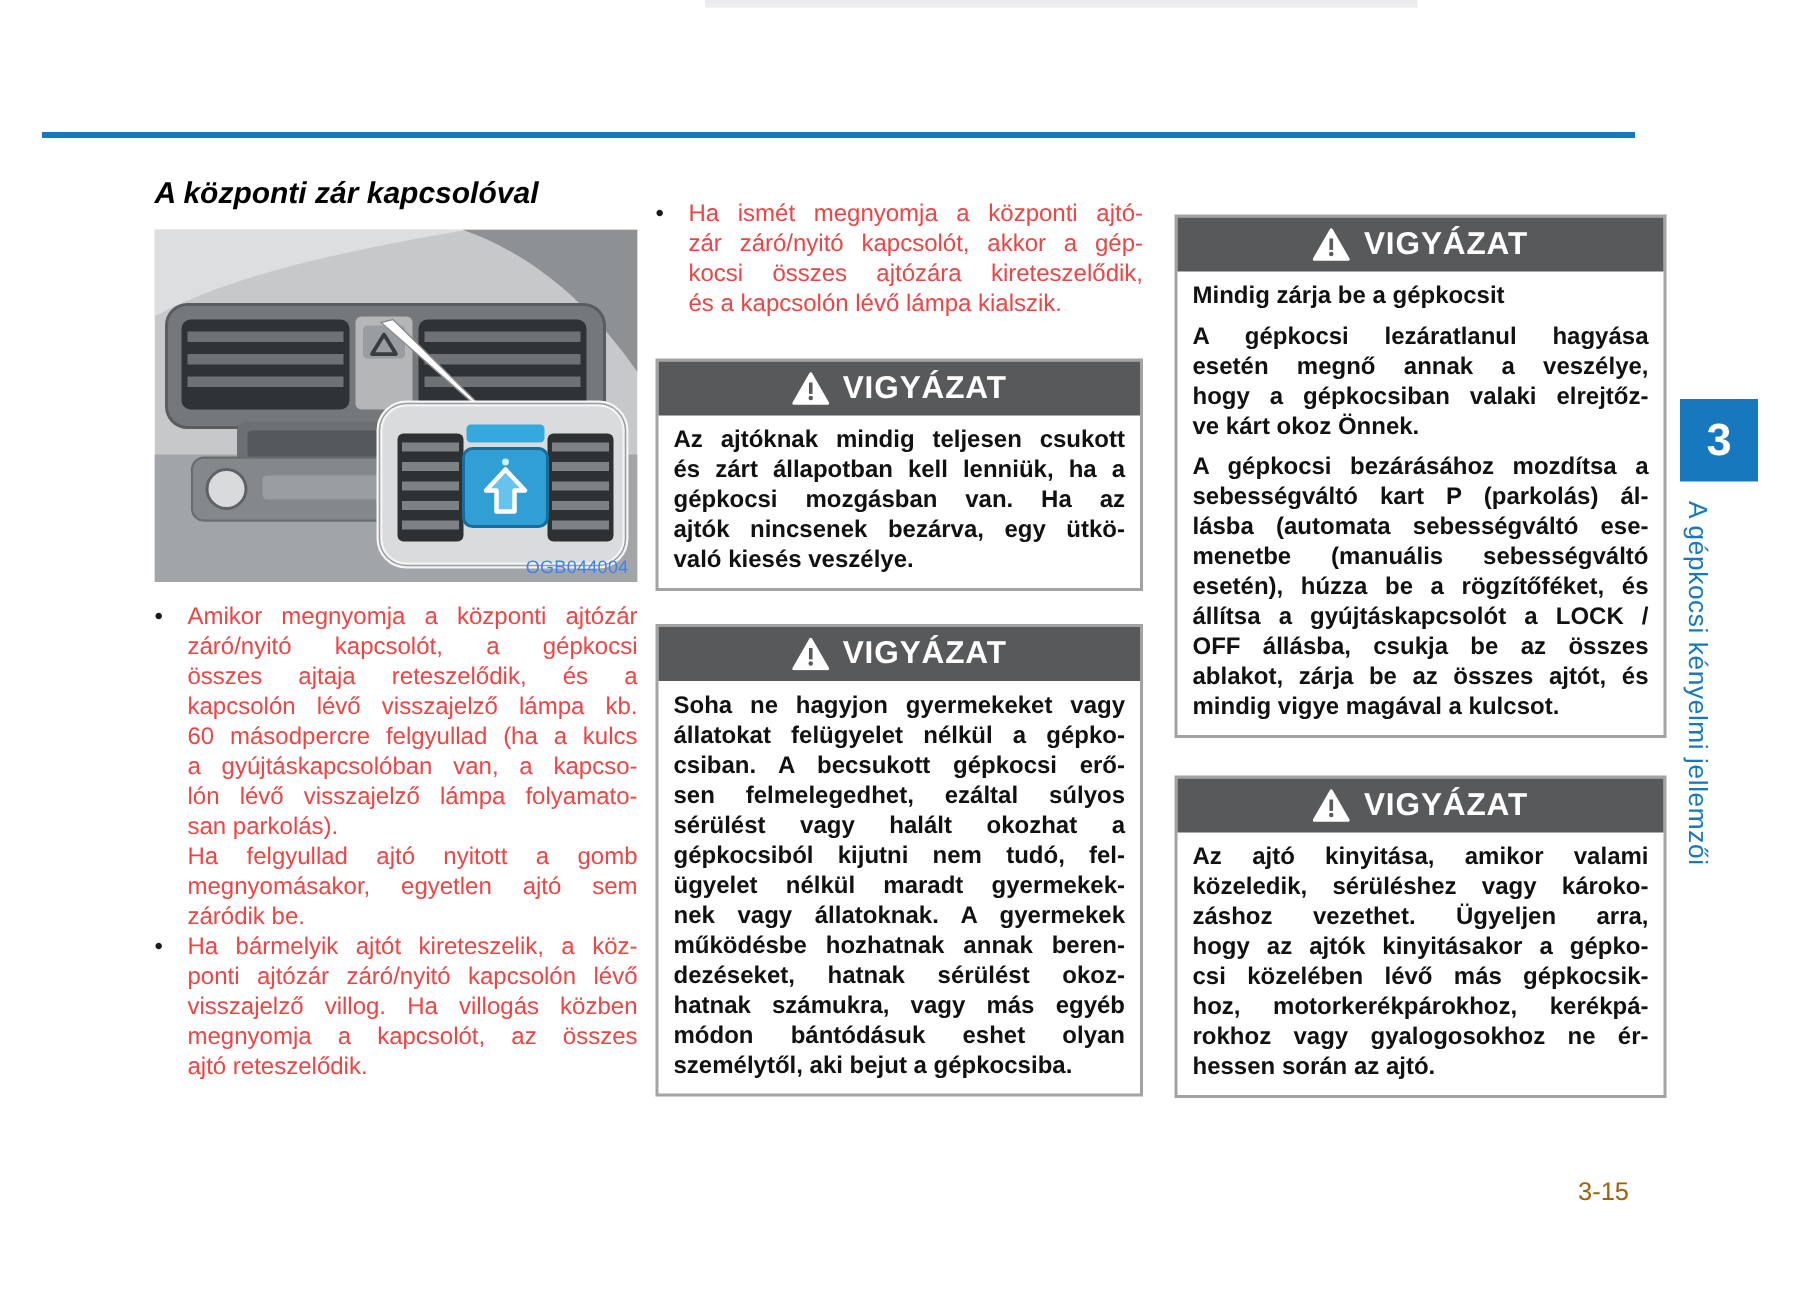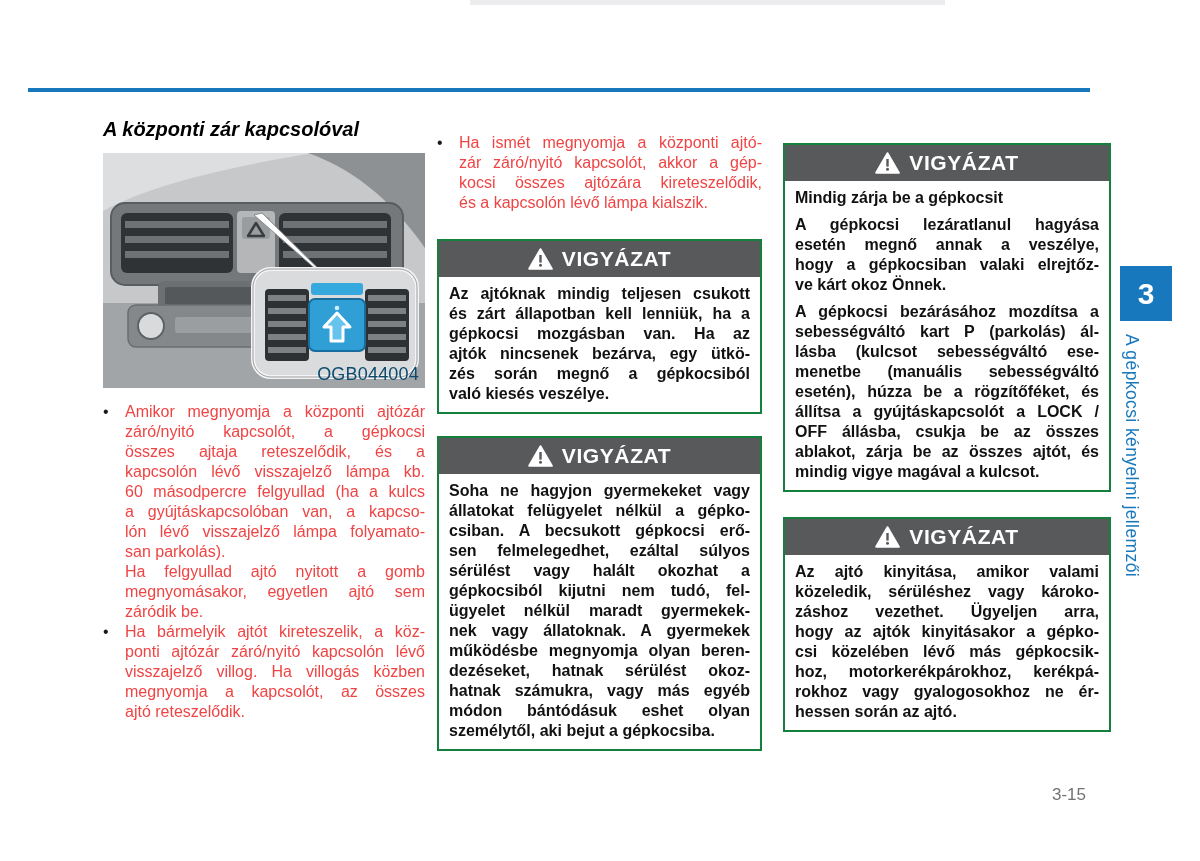--- a/index.html
+++ b/index.html
@@ -15,55 +15,55 @@
   .chapter-tab{
     position:absolute;left:1120px;top:266px;width:52px;height:55px;background:#1878bd;
     display:flex;align-items:center;justify-content:center;
     color:#ffffff;font-size:30px;font-weight:700;
   }
   .vertical-title{
     position:absolute;left:1121px;top:334px;height:280px;
     writing-mode:vertical-lr;text-orientation:mixed;
     color:#1878bd;font-size:17.5px;letter-spacing:0.4px;
   }
-  .page-number{position:absolute;left:1052px;top:785px;font-size:17px;font-weight:500;color:#737373;}
+  .page-number{position:absolute;left:1052px;top:785px;font-size:17px;font-weight:500;color:#a16207;}
 
   
   .col{position:absolute;}
   .col-left{left:103px;top:118px;width:322px;}
   .col-mid{left:437px;top:133px;width:325px;}
   .col-right{left:783px;top:143px;width:328px;}
 
   .heading{margin:0 0 12px 0;font-size:20px;font-weight:700;font-style:italic;color:#000;}
 
   
   .btext,.subpara{font-size:16px;line-height:20px;color:#ef4444;}
   .jblock .jline{text-align:justify;text-align-last:justify;}
   .jblock .jline.jlast{text-align-last:left;}
   .bullet{display:flex;margin:0;}
   .bullet .dot{width:22px;flex:0 0 22px;font-size:16px;line-height:20px;color:#1a1a1a;}
   .bullet .btext{flex:1 1 auto;min-width:0;}
   .subpara{margin-left:22px;}
 
   
-  .warnbox{border:2px solid #15803d;background:#ffffff;}
+  .warnbox{border:2px solid #a3a3a3;background:#ffffff;}
   .warnhead{
     height:36px;background:#58595b;display:flex;align-items:center;justify-content:center;gap:9px;
   }
   .warntitle{color:#ffffff;font-size:21px;font-weight:700;letter-spacing:0.6px;}
   .warnicon{display:flex;align-items:center;}
   .warnbody{padding:7px 10px 8px 10px;font-size:16px;line-height:20px;font-weight:700;color:#111;}
   .warnsub{margin-bottom:7px;text-align:left;}
   .pgap{margin-top:7px;}
 
   
   .figure{position:relative;width:322px;height:235px;margin-bottom:14px;}
   .figure svg{display:block;}
   .figure-caption{
-    position:absolute;right:6px;bottom:3px;font-size:18px;color:#0c4a6e;letter-spacing:0.2px;
+    position:absolute;right:6px;bottom:3px;font-size:12px;color:#3b82f6;letter-spacing:0.2px;
   }
 </style>
 </head>
 <body>
 
 <div class="page">
 
   <div class="top-artifact"></div>
   <div class="blue-rule"></div>
 
@@ -179,21 +179,20 @@
             <circle cx="12.5" cy="17.3" r="1.5" fill="#58595b"></circle>
           </svg>
         </span>
         <span class="warntitle">VIGYÁZAT</span>
       </div>
       <div class="warnbody jblock">
           <div class="jline">Az ajtóknak mindig teljesen csukott</div>
           <div class="jline">és zárt állapotban kell lenniük, ha a</div>
           <div class="jline">gépkocsi mozgásban van. Ha az</div>
           <div class="jline">ajtók nincsenek bezárva, egy ütkö-</div>
-          <div class="jline">zés során megnő a gépkocsiból</div>
           <div class="jline jlast">való kiesés veszélye.</div>
         </div>
     </section>
 
     <section class="warnbox" style="margin-top:22px;">
       <div class="warnhead">
         <span class="warnicon">
           <svg width="25" height="22" viewBox="0 0 25 22">
             <path d="M12.5 1.2 L23.8 20.8 H1.2 Z" fill="#ffffff" stroke="#ffffff" stroke-width="2" stroke-linejoin="round"></path>
             <rect x="11.3" y="7" width="2.4" height="7.6" fill="#58595b"></rect>
@@ -204,21 +203,21 @@
       </div>
       <div class="warnbody jblock">
           <div class="jline">Soha ne hagyjon gyermekeket vagy</div>
           <div class="jline">állatokat felügyelet nélkül a gépko-</div>
           <div class="jline">csiban. A becsukott gépkocsi erő-</div>
           <div class="jline">sen felmelegedhet, ezáltal súlyos</div>
           <div class="jline">sérülést vagy halált okozhat a</div>
           <div class="jline">gépkocsiból kijutni nem tudó, fel-</div>
           <div class="jline">ügyelet nélkül maradt gyermekek-</div>
           <div class="jline">nek vagy állatoknak. A gyermekek</div>
-          <div class="jline">működésbe megnyomja olyan beren-</div>
+          <div class="jline">működésbe hozhatnak annak beren-</div>
           <div class="jline">dezéseket, hatnak sérülést okoz-</div>
           <div class="jline">hatnak számukra, vagy más egyéb</div>
           <div class="jline">módon bántódásuk eshet olyan</div>
           <div class="jline jlast">személytől, aki bejut a gépkocsiba.</div>
         </div>
     </section>
   </div>
 
   <div class="col col-right">
     <section class="warnbox">
@@ -236,21 +235,21 @@
         <div class="warnsub">Mindig zárja be a gépkocsit</div>
         <div class="jblock">
             <div class="jline">A gépkocsi lezáratlanul hagyása</div>
             <div class="jline">esetén megnő annak a veszélye,</div>
             <div class="jline">hogy a gépkocsiban valaki elrejtőz-</div>
             <div class="jline jlast">ve kárt okoz Önnek.</div>
           </div>
         <div class="jblock pgap">
             <div class="jline">A gépkocsi bezárásához mozdítsa a</div>
             <div class="jline">sebességváltó kart P (parkolás) ál-</div>
-            <div class="jline">lásba (kulcsot sebességváltó ese-</div>
+            <div class="jline">lásba (automata sebességváltó ese-</div>
             <div class="jline">menetbe (manuális sebességváltó</div>
             <div class="jline">esetén), húzza be a rögzítőféket, és</div>
             <div class="jline">állítsa a gyújtáskapcsolót a LOCK /</div>
             <div class="jline">OFF állásba, csukja be az összes</div>
             <div class="jline">ablakot, zárja be az összes ajtót, és</div>
             <div class="jline jlast">mindig vigye magával a kulcsot.</div>
           </div>
       </div>
     </section>
 

